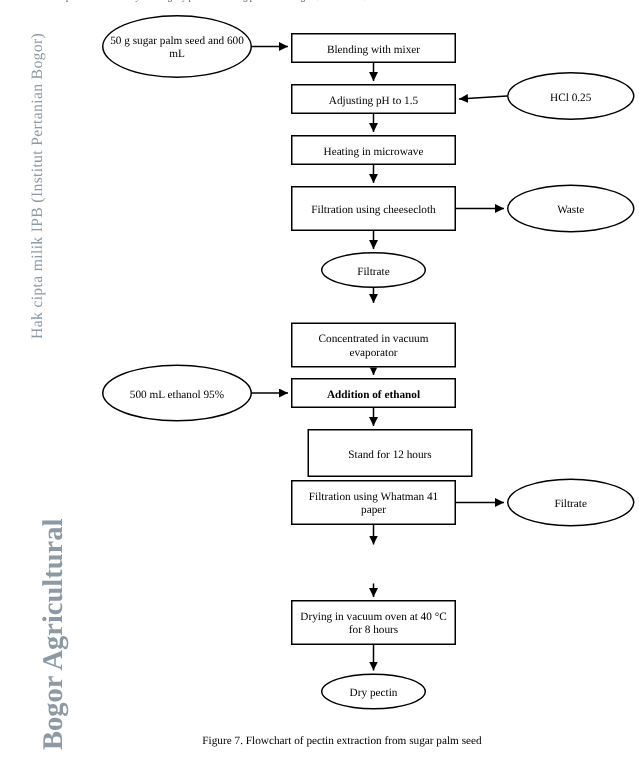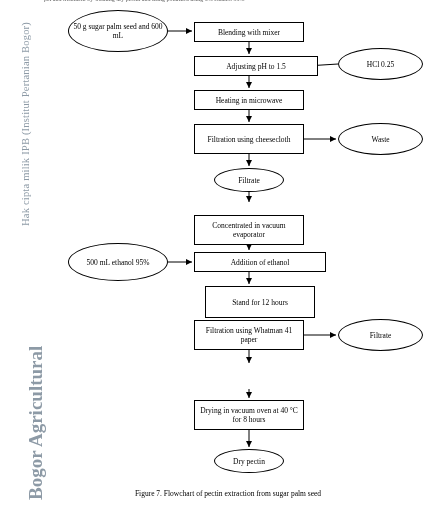--- a/index.html
+++ b/index.html
@@ -125,21 +125,21 @@
         <path d="M219,430 L219,447"></path>
       </g>
     </svg>
 
     <div class="node ellipse" style="left:38px;top:10px;width:100px;height:42px;justify-content:center;">
         <span>50 g sugar palm seed and 600 mL</span>
       </div>
     <div class="node rect" style="left:164px;top:22px;width:110px;height:20px;">
         <span>Blending with mixer</span>
       </div>
-    <div class="node rect" style="left:164px;top:56px;width:124px;height:20px;">
+    <div class="node rect" style="left:164px;top:56px;width:110px;height:20px;">
         <span>Adjusting pH to 1.5</span>
       </div>
     <div class="node ellipse" style="left:308px;top:48px;width:85px;height:32px;">
         <span>HCl 0.25</span>
       </div>
     <div class="node rect" style="left:164px;top:90px;width:110px;height:20px;">
         <span>Heating in microwave</span>
       </div>
     <div class="node rect" style="left:164px;top:124px;width:110px;height:30px;">
         <span>Filtration using cheesecloth</span>
@@ -149,21 +149,21 @@
       </div>
     <div class="node ellipse" style="left:184px;top:168px;width:70px;height:24px;">
         <span>Filtrate</span>
       </div>
     <div class="node rect" style="left:164px;top:204px;width:110px;height:30px;margin-top:11px;">
         <span>Concentrated in vacuum evaporator</span>
       </div>
     <div class="node ellipse" style="left:38px;top:243px;width:100px;height:38px;">
         <span>500 mL ethanol 95%</span>
       </div>
-    <div class="node rect" style="left:164px;top:252px;width:132px;height:20px;">
+    <div class="node rect" style="left:164px;top:252px;width:110px;height:20px;font-weight:bold;">
         <span>Addition of ethanol</span>
       </div>
     <div class="node rect" style="left:175px;top:286px;width:110px;height:32px;">
         <span>Stand for 12 hours</span>
       </div>
     <div class="node rect" style="left:164px;top:320px;width:110px;height:30px;">
         <span>Filtration using Whatman 41 paper</span>
       </div>
     <div class="node ellipse" style="left:308px;top:319px;width:85px;height:32px;">
         <span>Filtrate</span>

